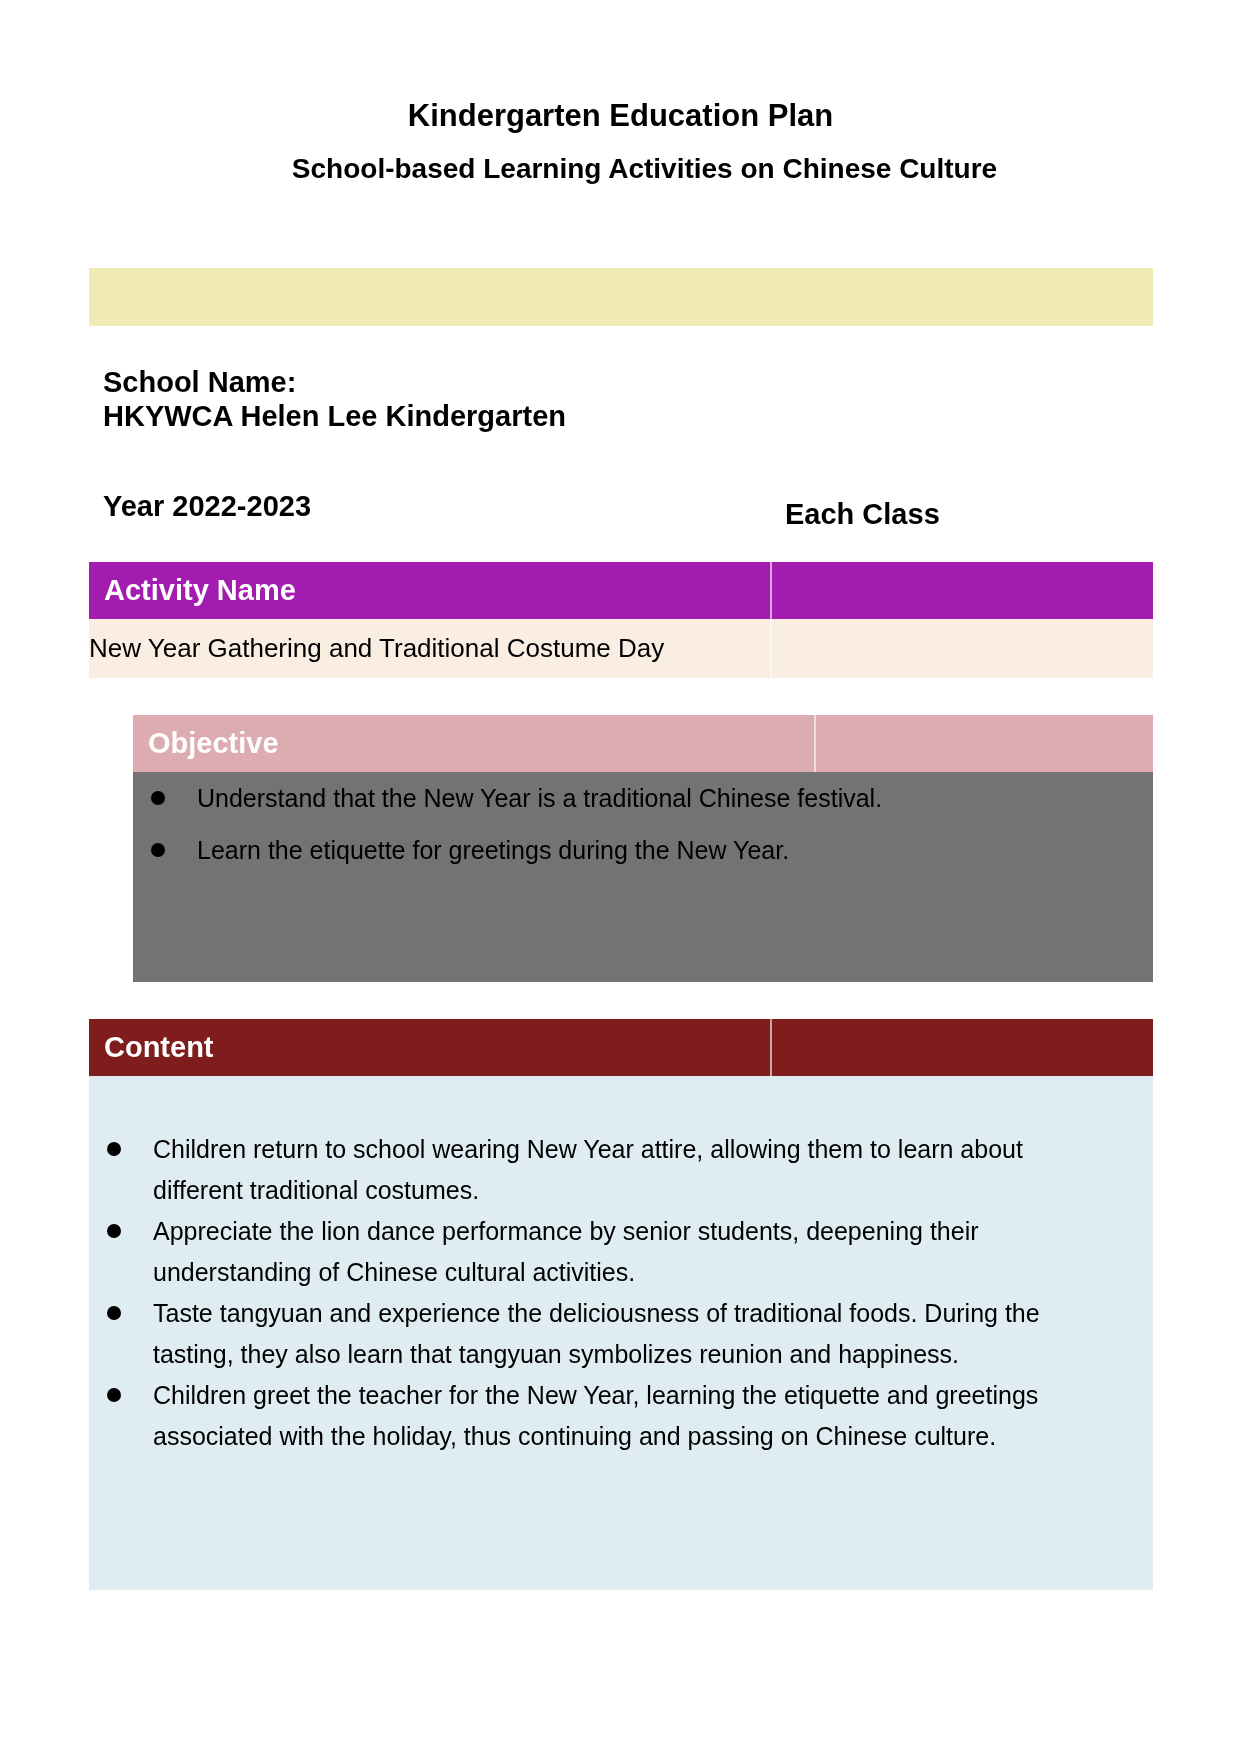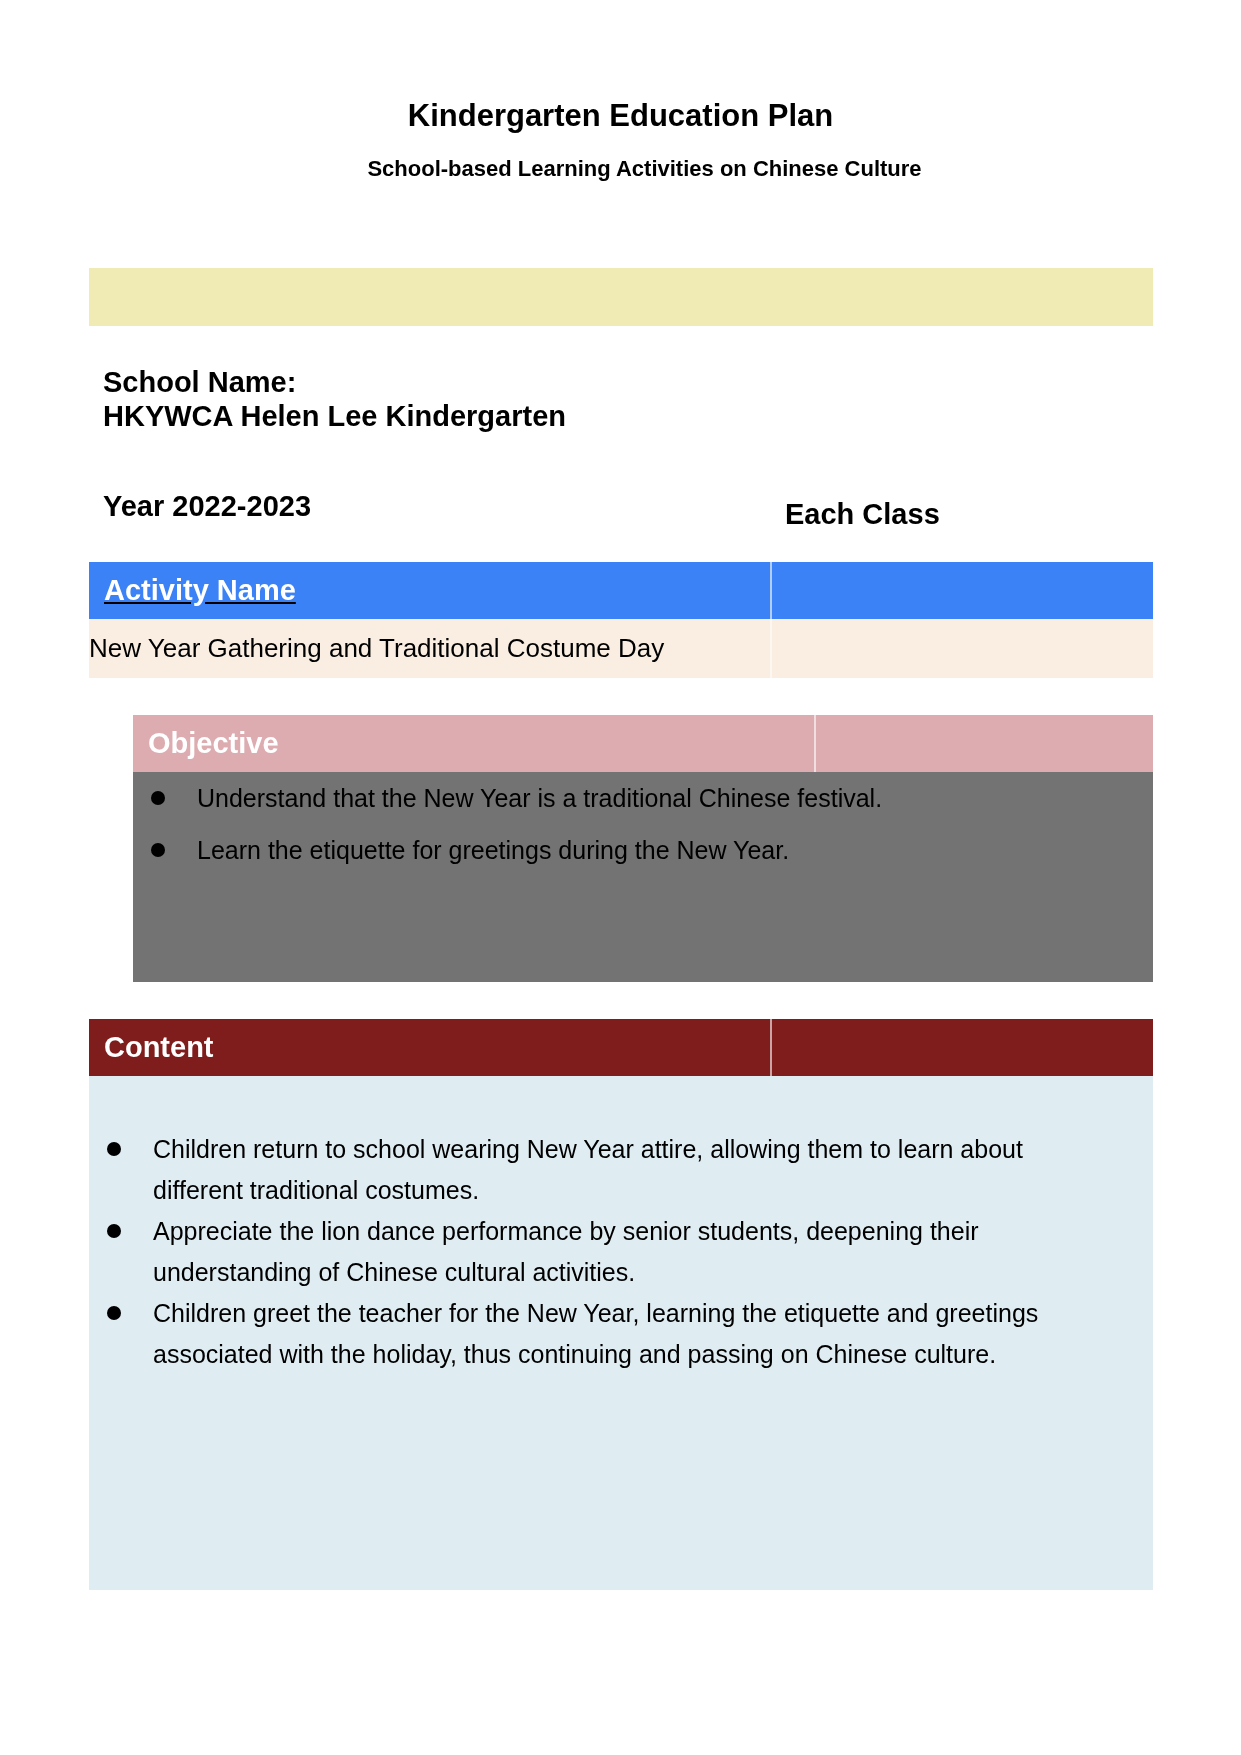--- a/index.html
+++ b/index.html
@@ -15,21 +15,21 @@
   .title {
     margin: 97px 0 0 0;
     text-align: center;
     font-size: 31px;
     font-weight: bold;
     line-height: 38px;
   }
   .subtitle {
     margin: 15px 0 0 0;
     text-align: center;
-    font-size: 22px;
+    font-size: 28px;
     font-weight: bold;
     line-height: 38px;
     padding-left: 48px;
   }
   .band-yellow {
     margin: 80px 88px 0 89px;
     height: 58px;
   }
   .info-row {
     margin-left: 89px;
@@ -124,21 +124,21 @@
     <span class="lbl">School Name:</span>
     <span class="val">HKYWCA Helen Lee Kindergarten</span>
   </div>
 
   <div class="info-row year-row">
     <span class="lbl">Year 2022-2023</span>
     <span class="each">Each Class</span>
   </div>
 
   <section class="tbl tbl-activity">
-    <div class="hdr" style="background-color: #3b82f6; text-decoration: underline;">
+    <div class="hdr" style="background-color: #a21caf;">
       <div class="cell-l">
         <span>Activity Name</span>
       </div>
       <div class="cell-r"></div>
     </div>
     <div class="activity-value-row" style="background-color: rgb(250, 238, 227);">
       <div class="cell-l">
         <span>New Year Gathering and Traditional Costume Day</span>
       </div>
       <div class="cell-r"></div>
@@ -164,18 +164,19 @@
     <div class="hdr" style="background-color: #7f1d1d;">
       <div class="cell-l">
         <span>Content</span>
       </div>
       <div class="cell-r"></div>
     </div>
     <div class="sec-body content-body" style="background-color: rgb(223, 237, 243);">
       <ul class="bullets">
         <li>Children return to school wearing New Year attire, allowing them to learn about different traditional costumes.</li>
         <li>Appreciate the lion dance performance by senior students, deepening their understanding of Chinese cultural activities.</li>
+        <li>Taste tangyuan and experience the deliciousness of traditional foods. During the tasting, they also learn that tangyuan symbolizes reunion and happiness.</li>
         <li>Children greet the teacher for the New Year, learning the etiquette and greetings associated with the holiday, thus continuing and passing on Chinese culture.</li>
       </ul>
     </div>
   </section>
 
 </div>
 
 </body></html>

